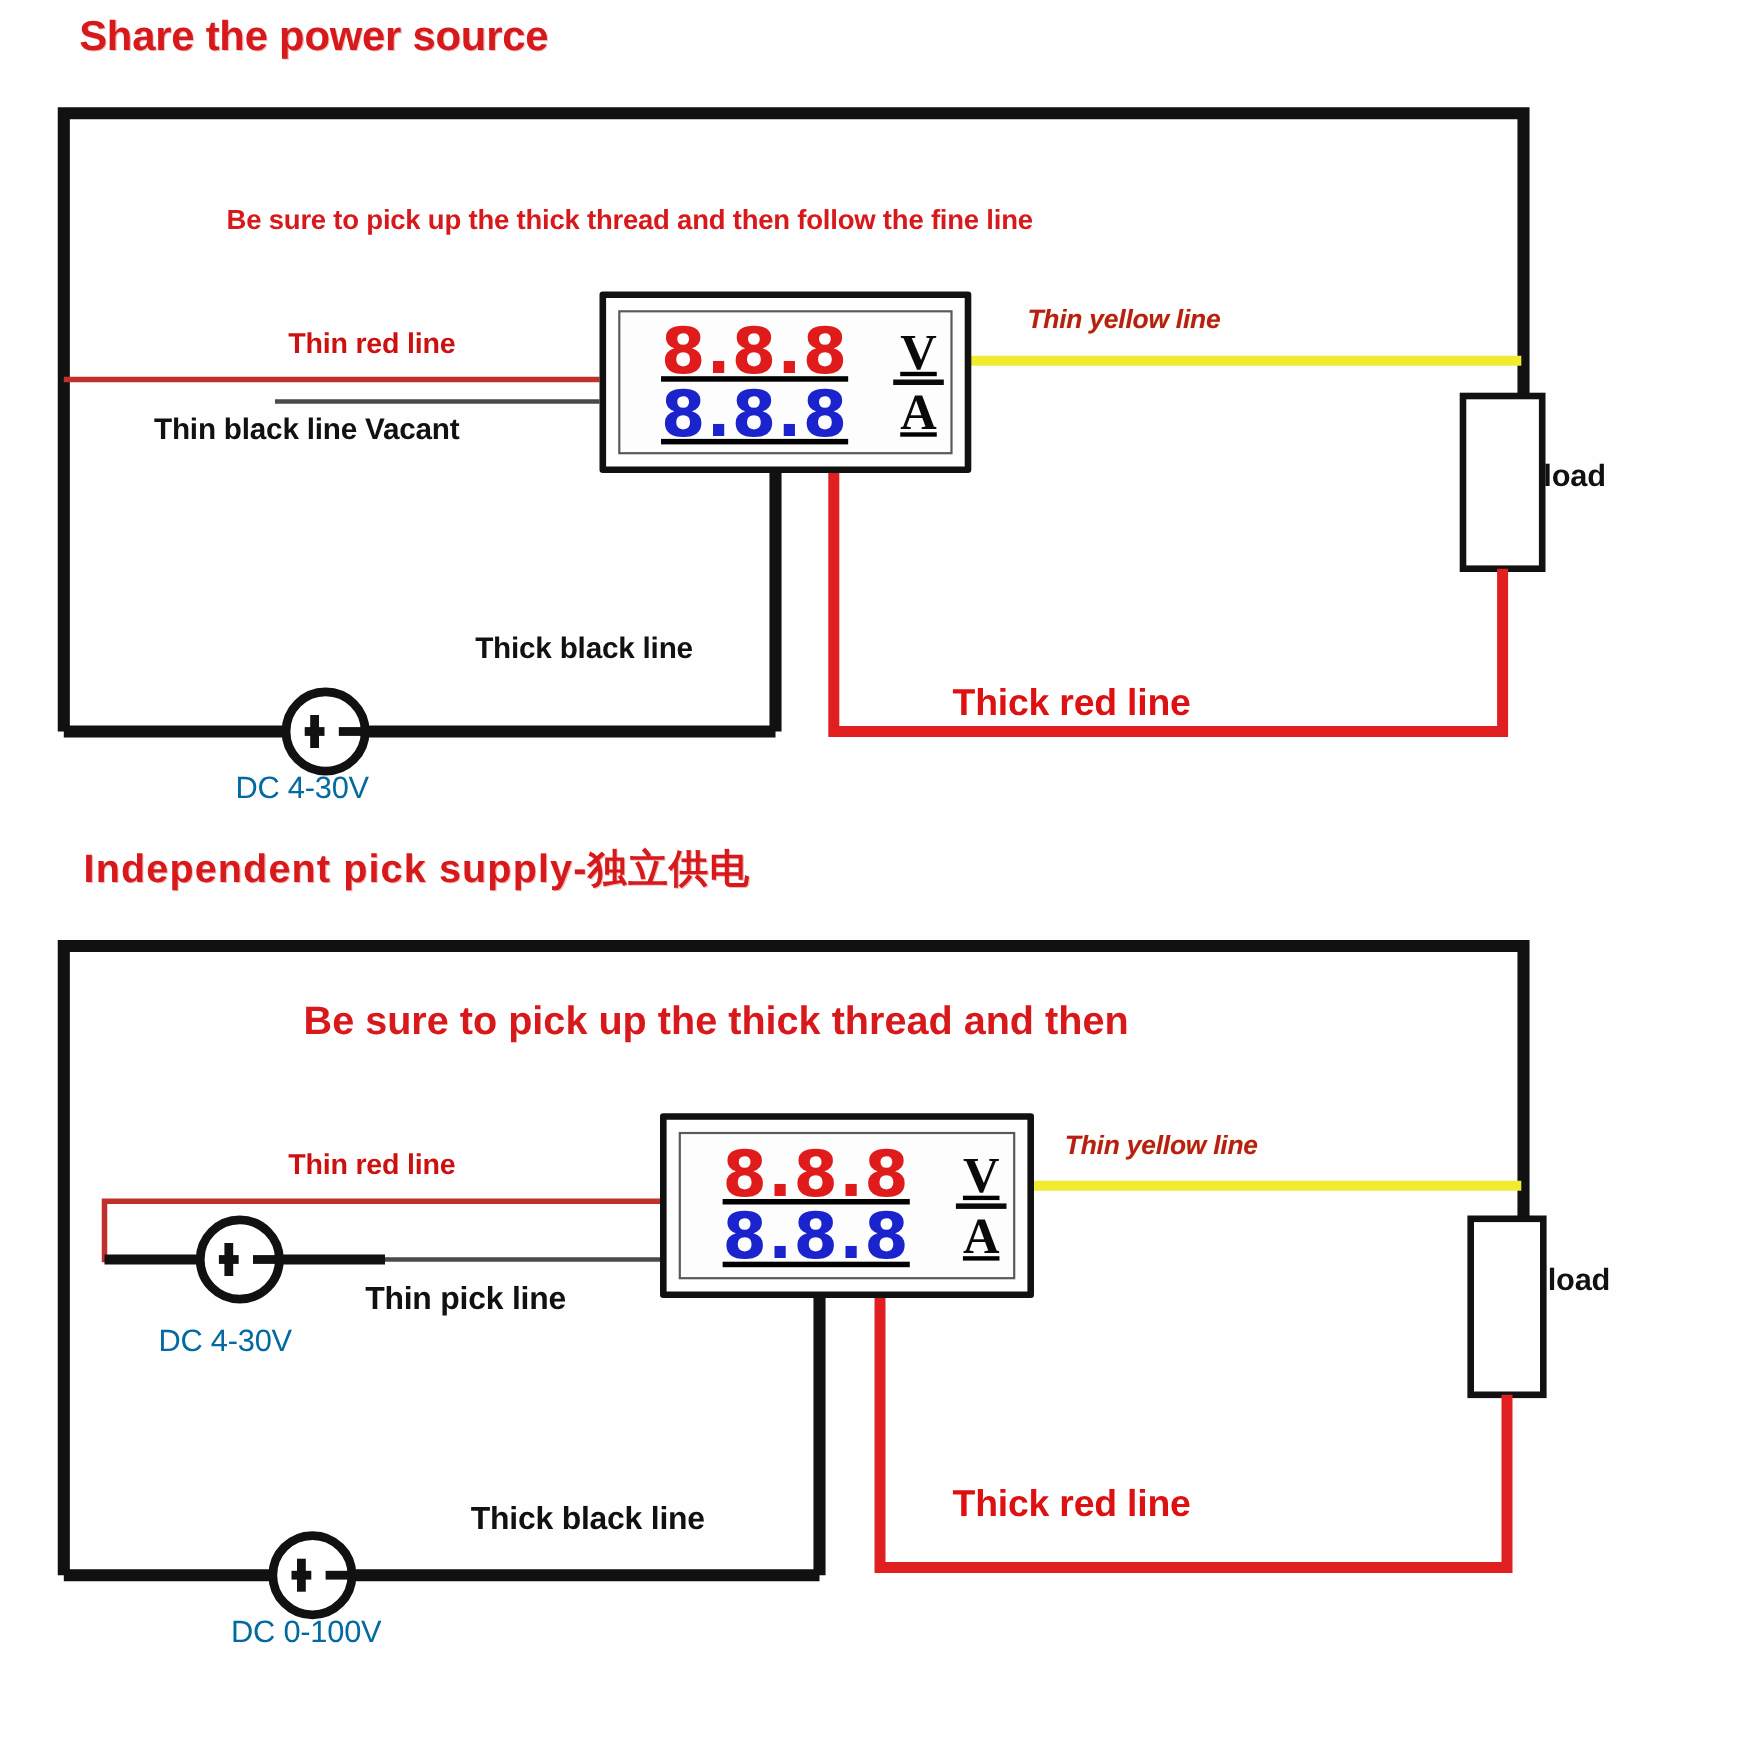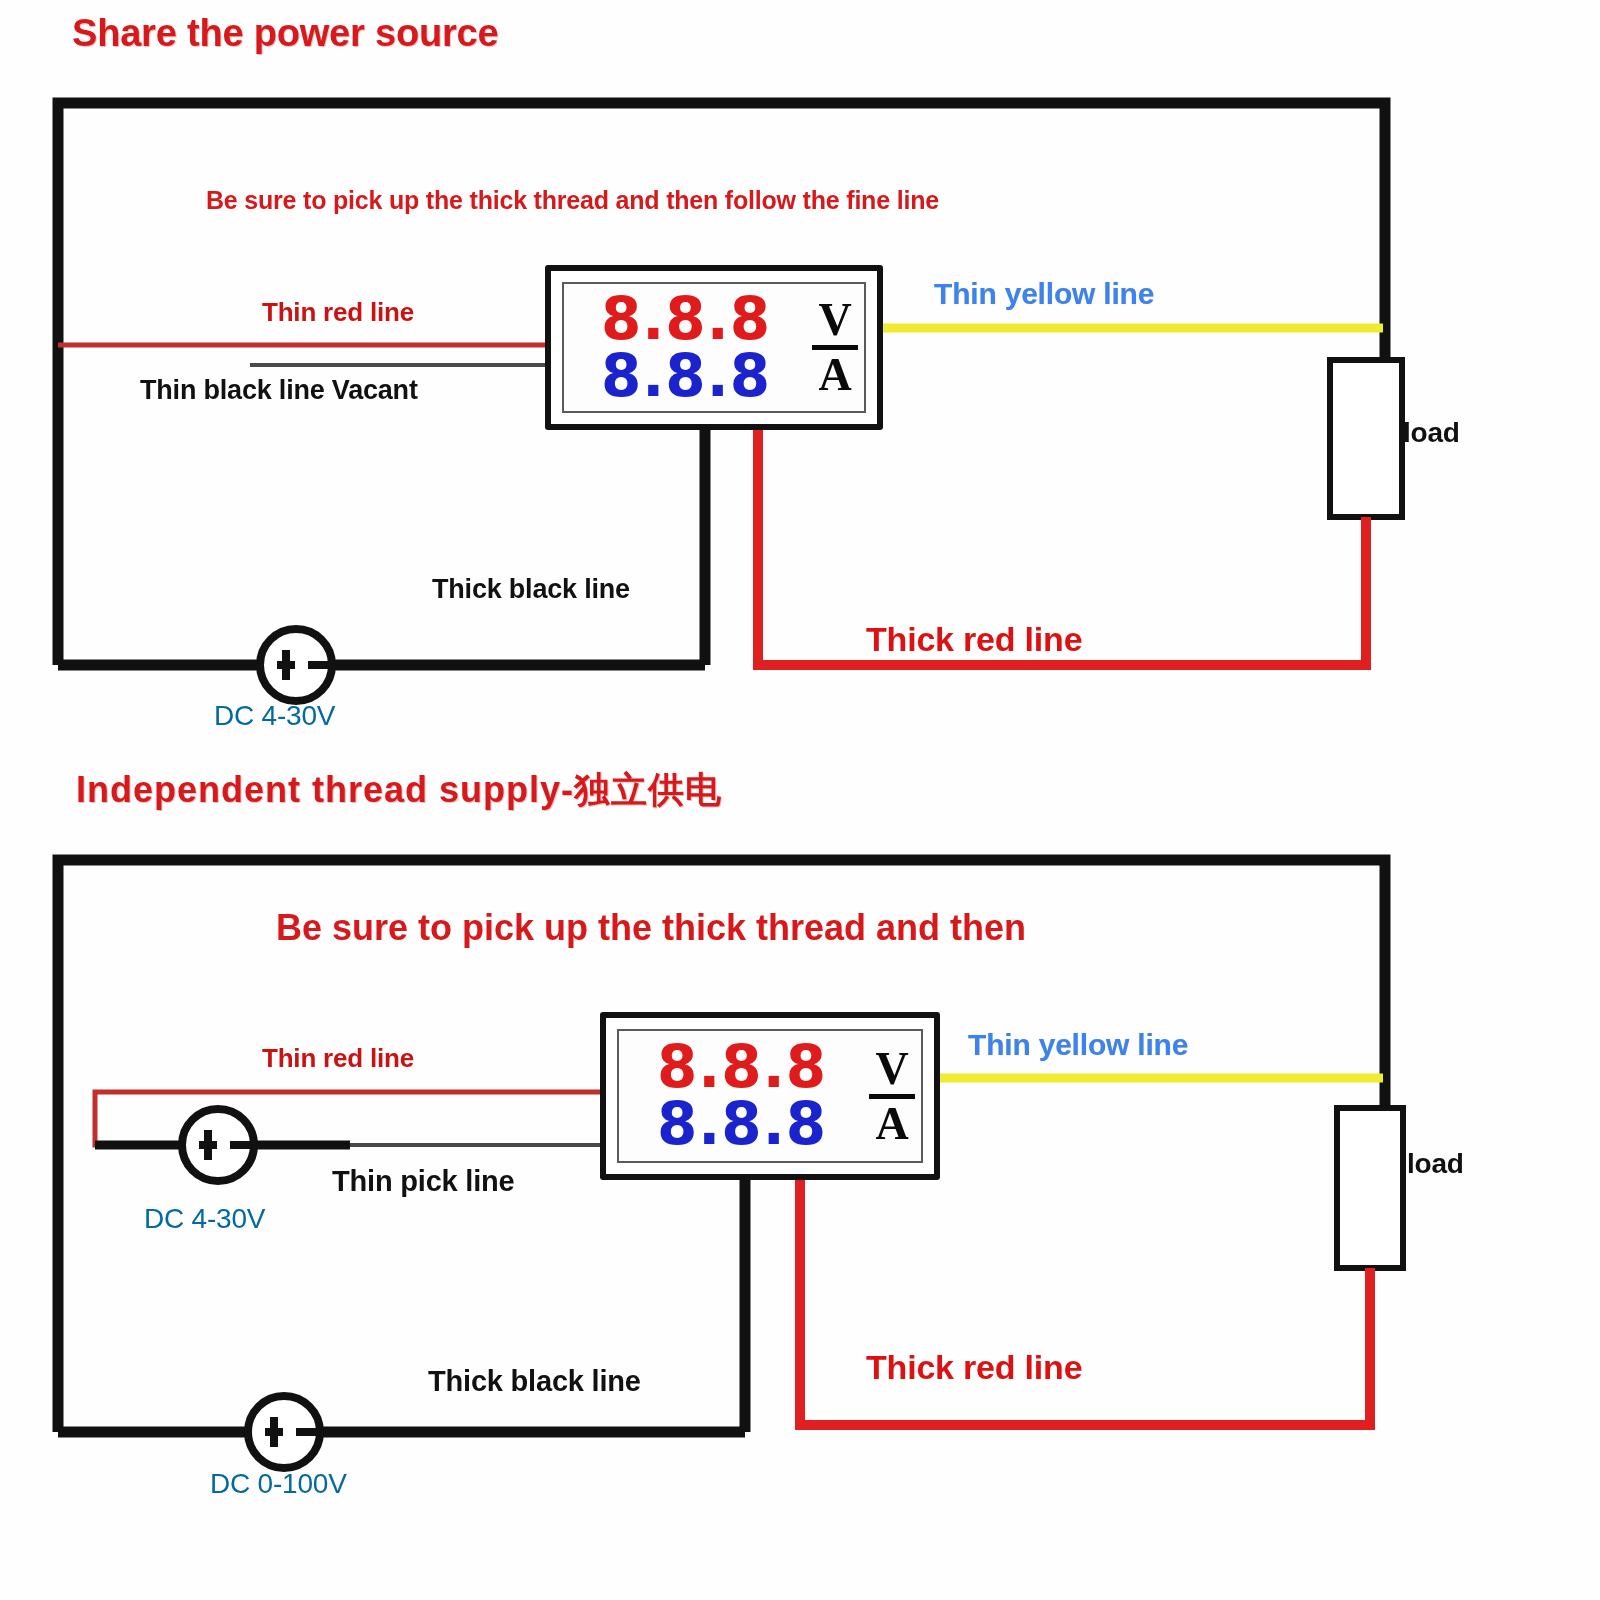--- a/index.html
+++ b/index.html
@@ -61,23 +61,24 @@
   }
   .lbl-black {
     color: #111111;
     font-size: 27px;
   }
   .lbl-black-big {
     color: #111111;
     font-size: 29px;
   }
   .lbl-yellow {
-    color: #3b82f6;
-    font-size: 30px;
+    color: #b91c1c;
+    font-size: 24px;
     text-shadow: 0 0 1px rgba(210,205,40,0.9);
+    font-style: italic;
   }
   .lbl-plain {
     color: #0369a1;
     font-size: 28px;
     font-weight: normal;
   }
   .lbl-load {
     color: #111111;
     font-size: 28px;
   }
@@ -96,20 +97,21 @@
     left: 11px;
     right: 11px;
     bottom: 11px;
     border: 2px solid #5a5a5a;
     background: #fdfdfd;
     box-sizing: border-box;
     display: flex;
     align-items: center;
     justify-content: center;
     padding: 0 6px;
+    text-decoration: underline;
   }
   .digits-col {
     display: flex;
     flex-direction: column;
     justify-content: center;
     flex: 1 1 auto;
   }
   .seg {
     font-family: "DejaVu Sans", sans-serif;
     font-weight: bold;
@@ -251,21 +253,21 @@
         <div class="seg seg-a" style="font-size:58px;">8.8.8</div>
       </div>
       <div class="unit-col" style="width:46px;">
         <div class="unit-v" style="font-size:46px;">V</div>
         <div class="unit-rule" style="height:5px; margin:2px 0;"></div>
         <div class="unit-a" style="font-size:46px;">A</div>
       </div>
     </div>
   </div>
 
-  <div class="lbl title-red" style="left:76px; top:766px; font-size:36px; letter-spacing:1px;">Independent  thread  supply-独立供电</div>
+  <div class="lbl title-red" style="left:76px; top:766px; font-size:36px; letter-spacing:1px;">Independent  pick  supply-独立供电</div>
 
   <div class="instr-red-big" style="position:absolute; left:186px; top:905px; width:930px;">
     <div>Be sure to pick up the thick thread and then</div>
   </div>
 
   <div class="lbl lbl-red" style="left:262px; top:1043px;">Thin red line</div>
 
   <div class="lbl lbl-black-big" style="left:332px; top:1165px;">Thin pick line</div>
 
   <div class="lbl lbl-yellow" style="left:968px; top:1028px;">Thin yellow line</div>

